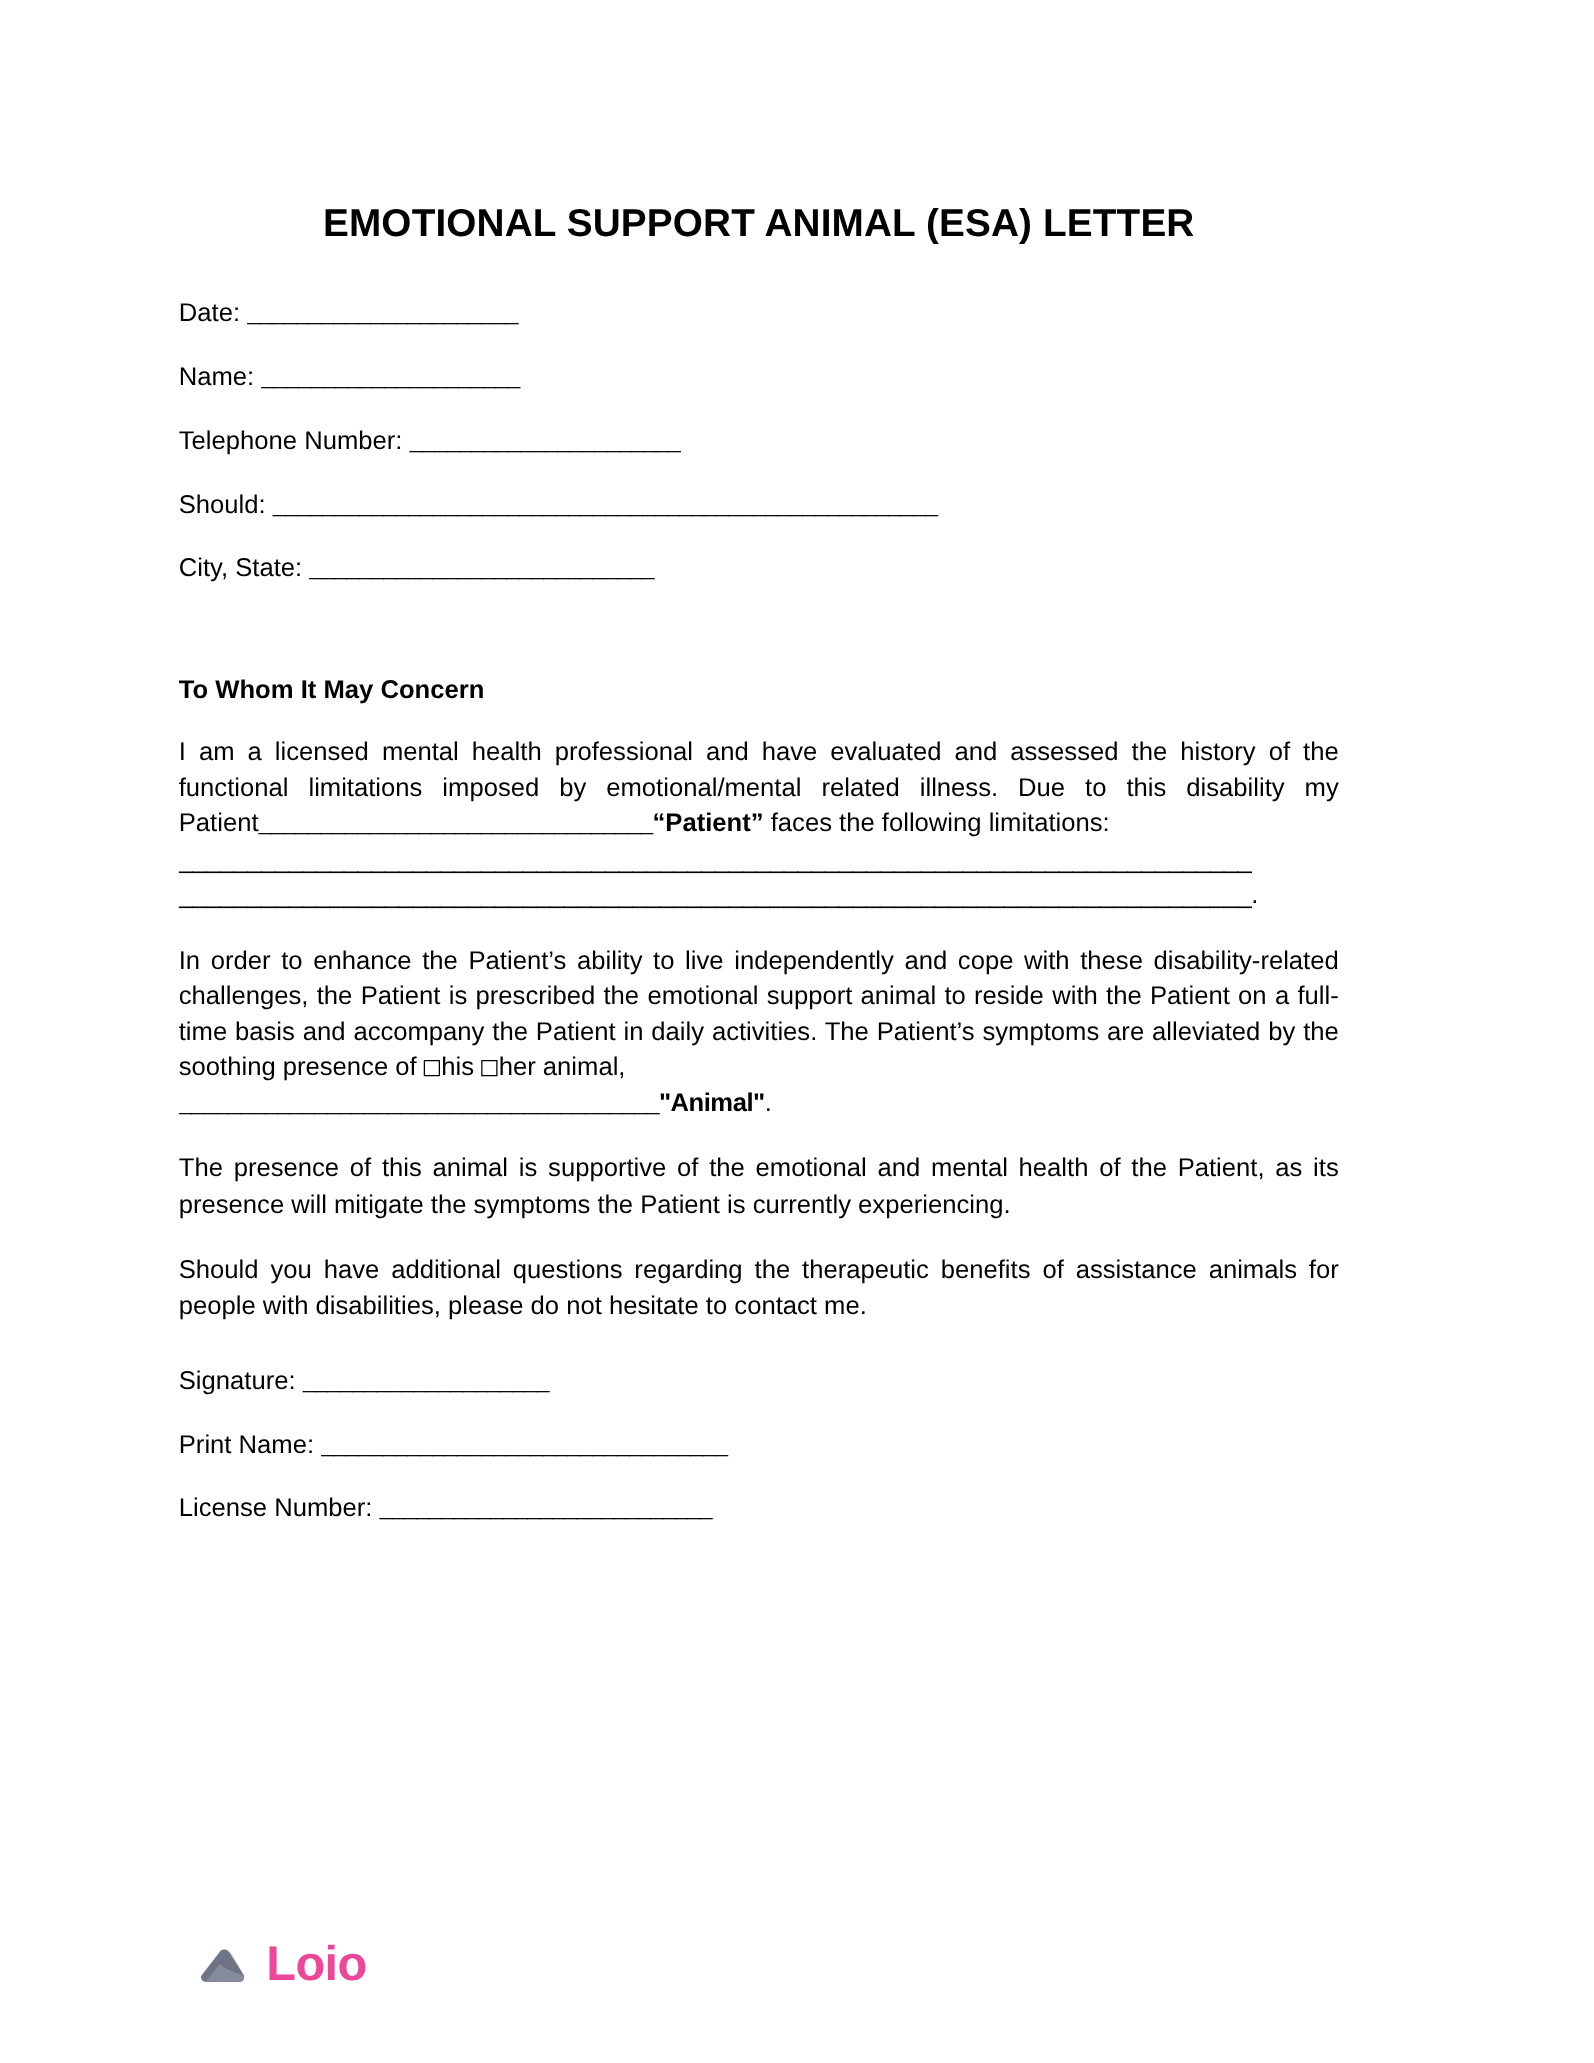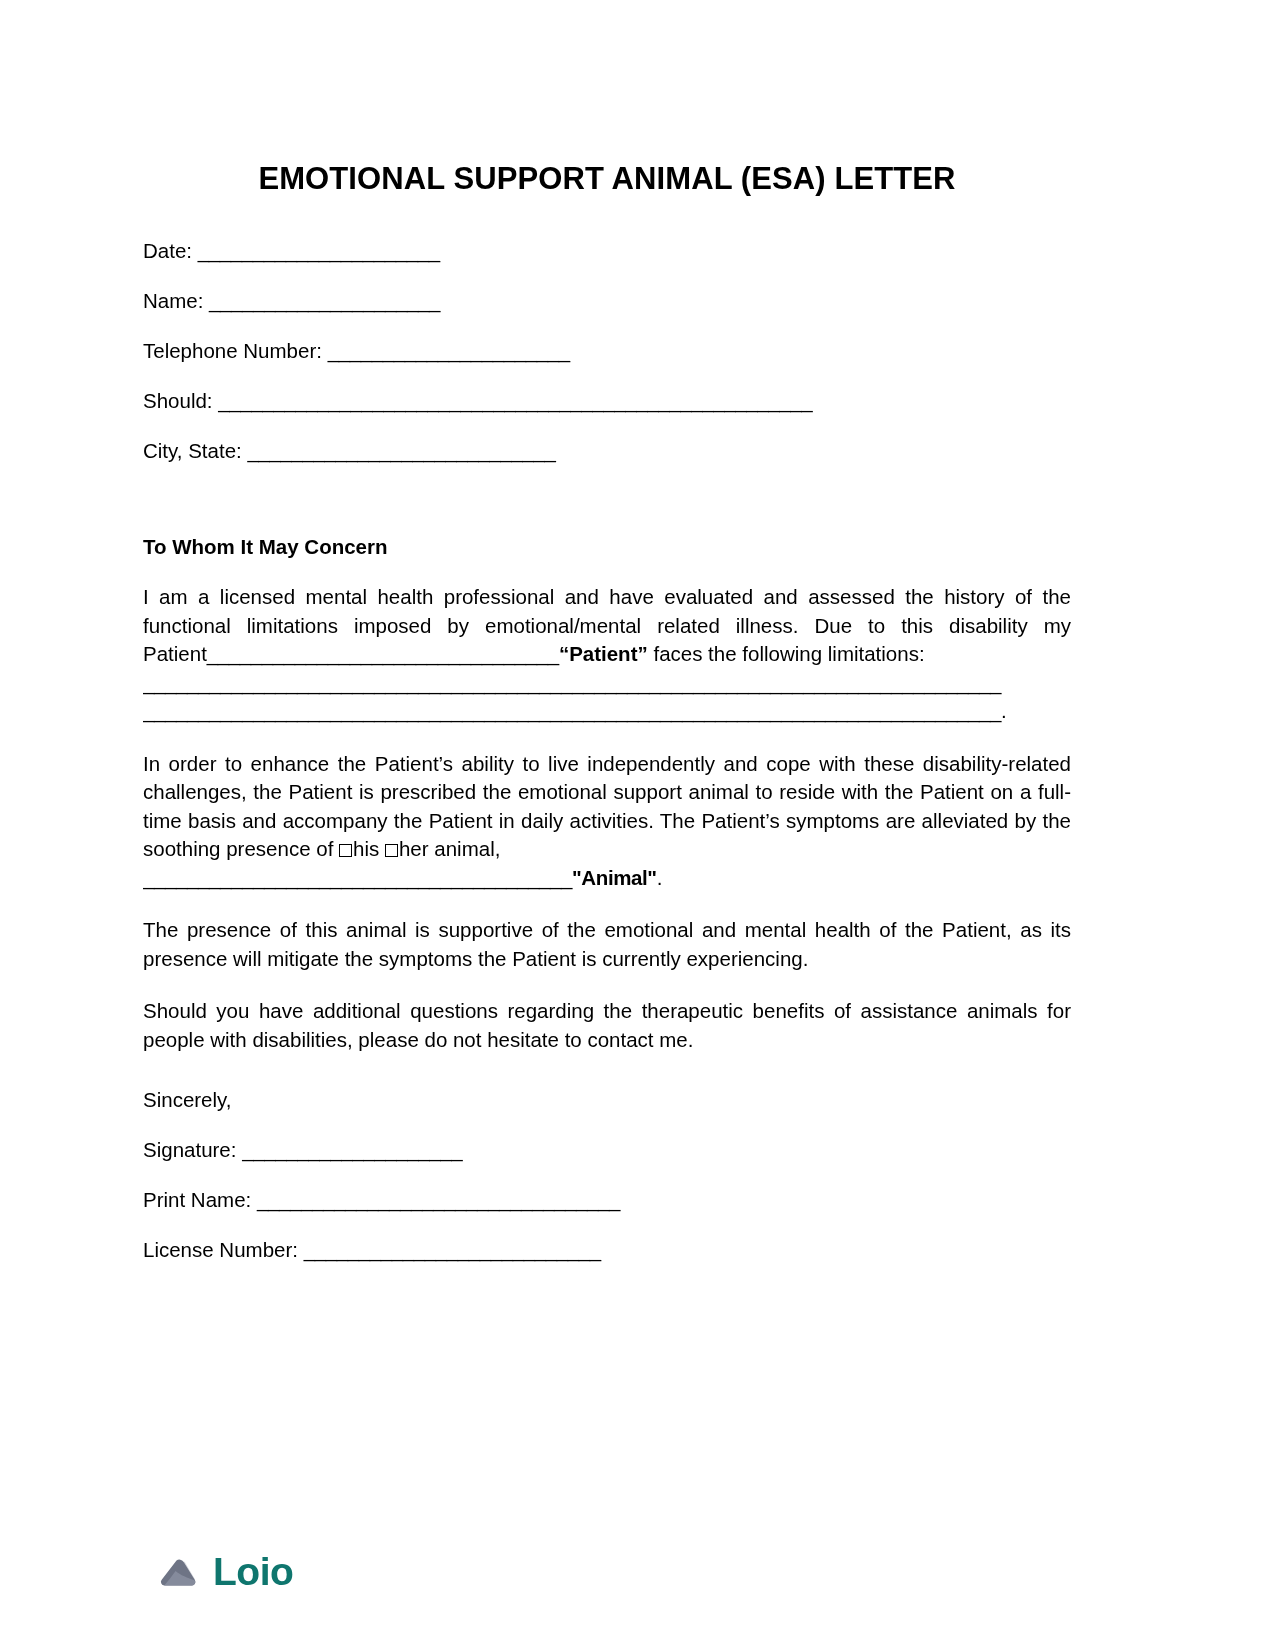--- a/index.html
+++ b/index.html
@@ -43,20 +43,21 @@
   }
   .field-row {
     font-size: 20.5px;
     line-height: 1.15;
     margin-bottom: 26.5px;
     white-space: nowrap;
   }
   .field-label { }
   .blank {
     letter-spacing: -0.4px;
+    font-family: Liberation Serif, serif;
   }
 
   
   .salutation {
     font-size: 20.5px;
     font-weight: bold;
     margin-top: 72px;
     margin-bottom: 0;
   }
   .para {
@@ -106,21 +107,21 @@
     gap: 11px;
   }
   .logo-mark {
     width: 44px;
     height: 34px;
     display: block;
   }
   .logo-text {
     font-size: 39px;
     font-weight: bold;
-    color: #0f766e;
+    color: #ec4899;
     letter-spacing: -0.5px;
     line-height: 1;
     text-align: right;
   }
 </style>
 </head>
 <body>
 
 <div class="page">
 
@@ -173,21 +174,20 @@
       <span>animal,</span>
       <span class="fullrule"><span class="blank">_______________________________________</span><b>"Animal"</b><span>.</span></span>
     </p>
 
     <p class="para">The presence of this animal is supportive of the emotional and mental health of the Patient, as its presence will mitigate the symptoms the Patient is currently experiencing.</p>
 
     <p class="para">Should you have additional questions regarding the therapeutic benefits of assistance animals for people with disabilities, please do not hesitate to contact me.</p>
 
     <div class="closing">
 
-      <div class="field-row">Sincerely,</div>
 
       <div class="field-row">
         <span class="field-label">Signature:</span>
         <span class="blank">____________________</span>
       </div>
 
       <div class="field-row">
         <span class="field-label">Print Name:</span>
         <span class="blank">_________________________________</span>
       </div>

